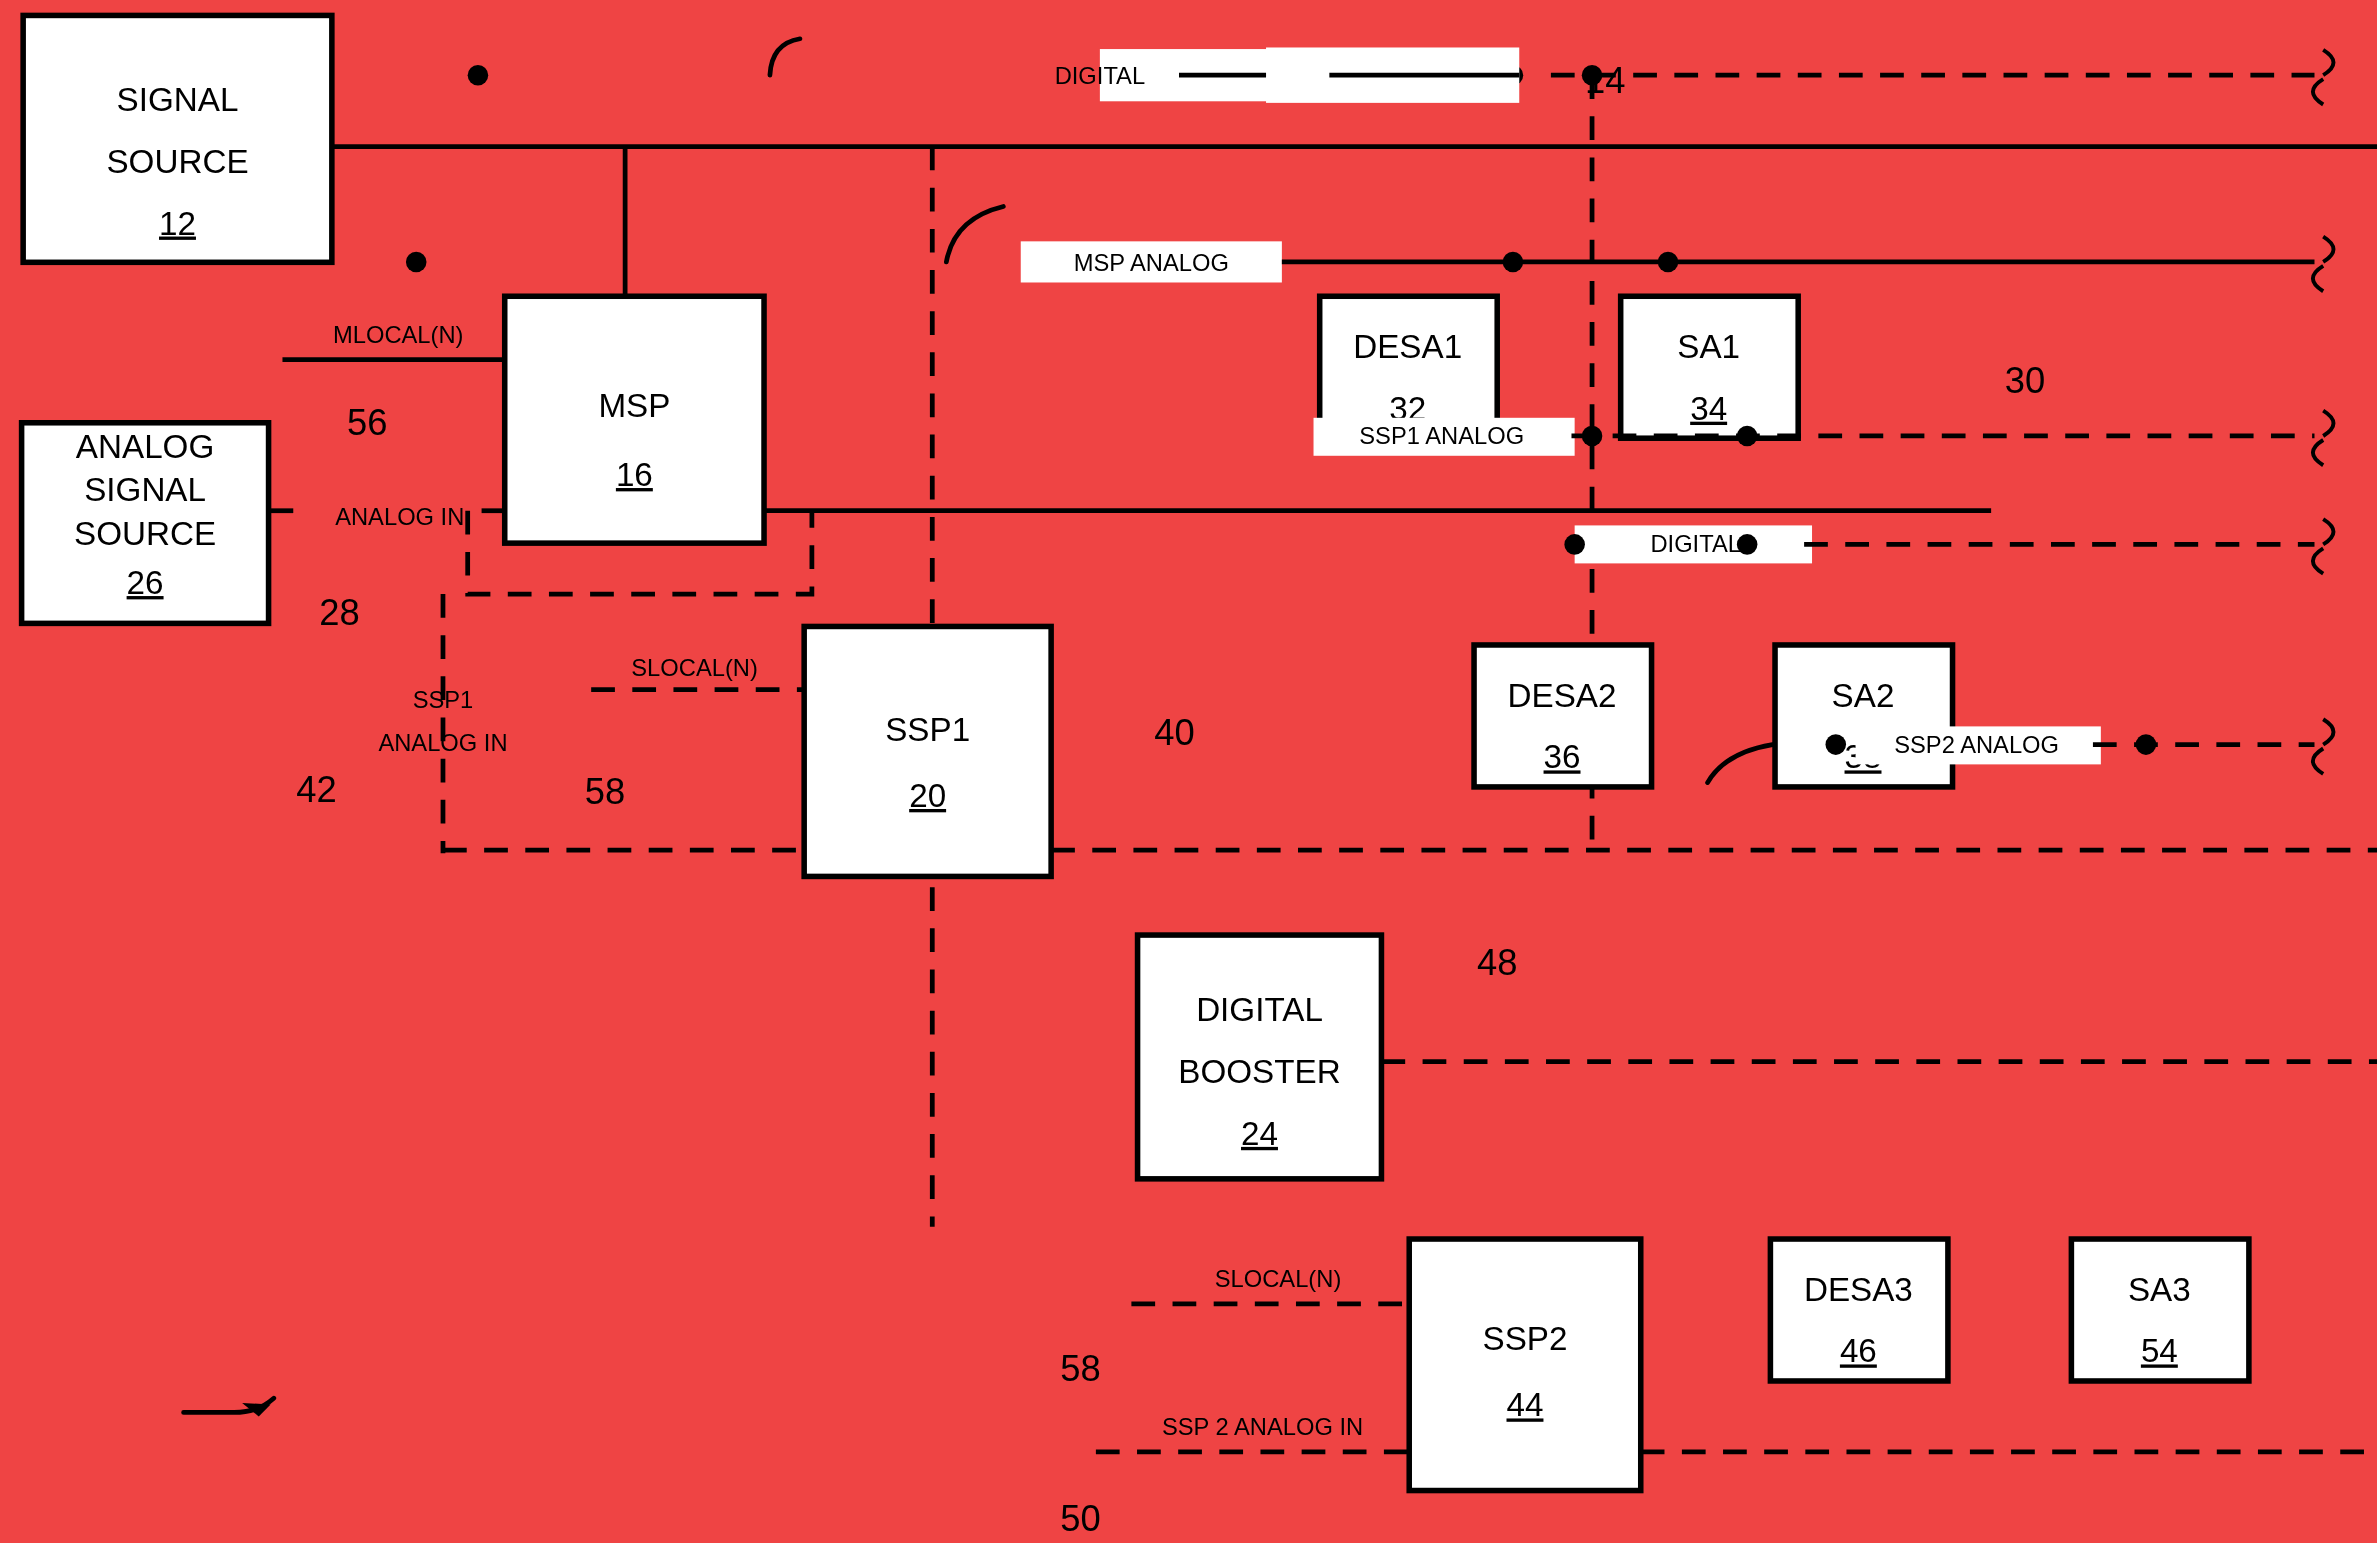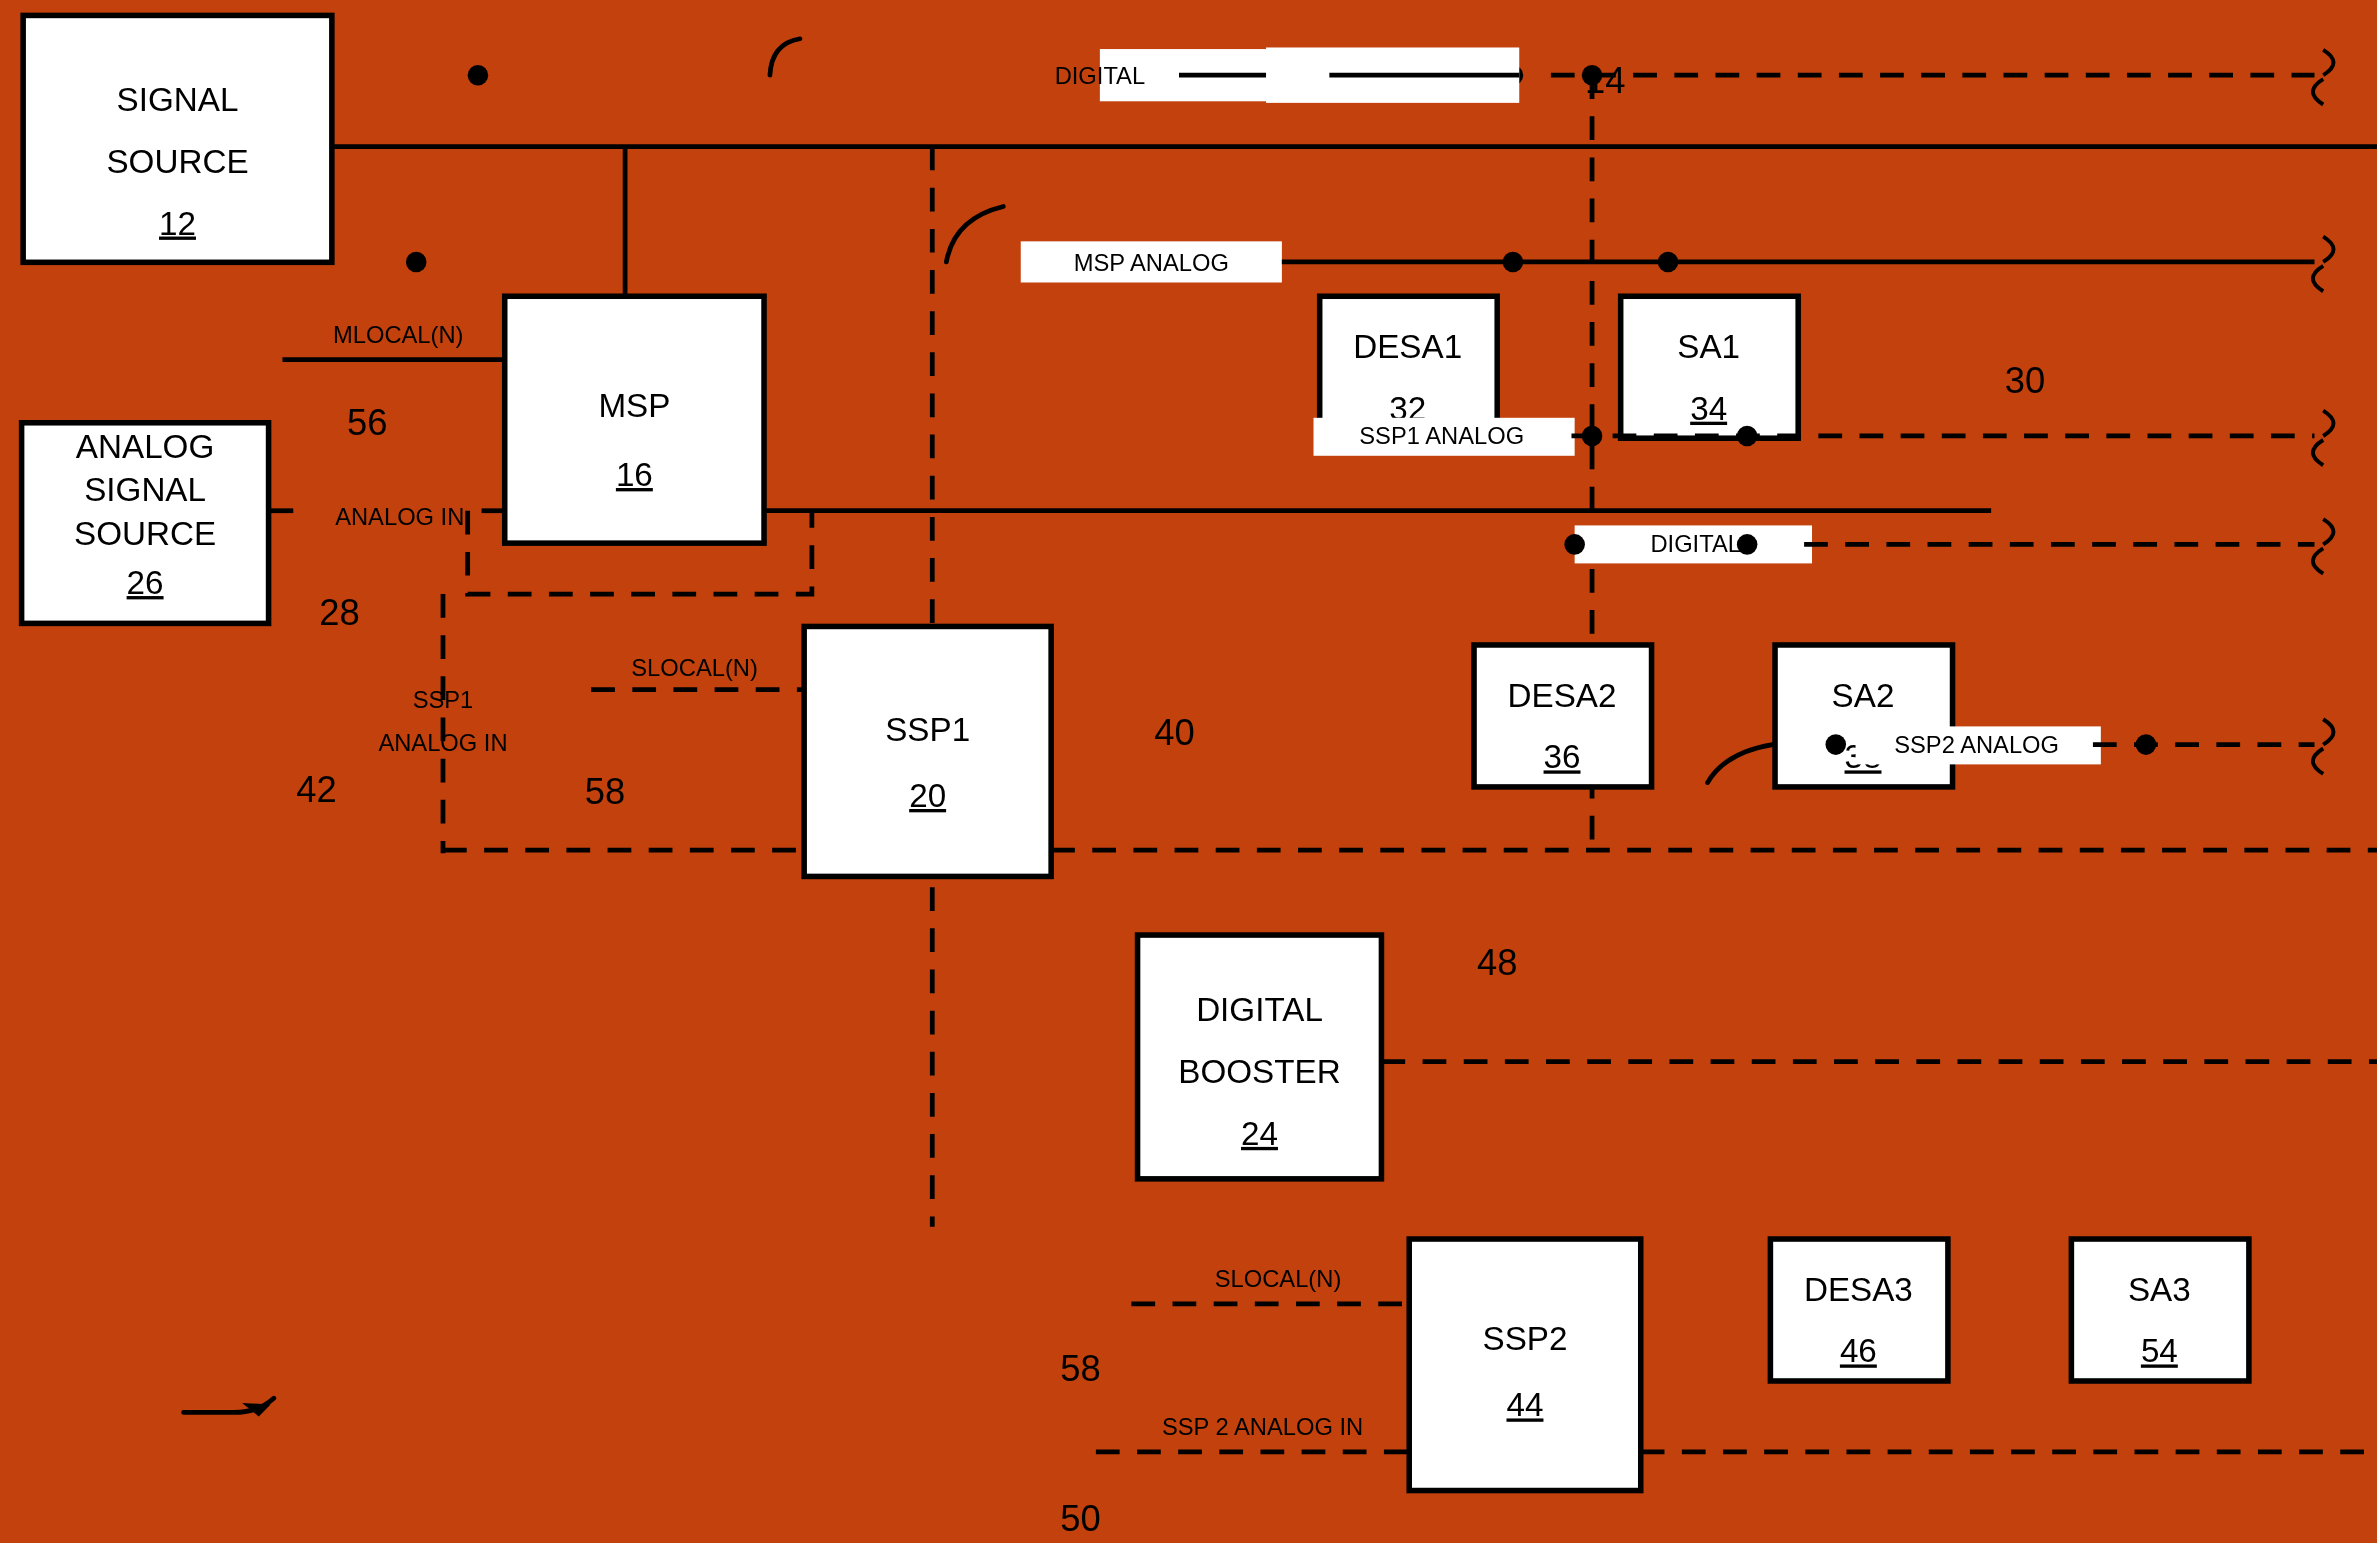--- a/index.html
+++ b/index.html
@@ -1,17 +1,17 @@
 <!DOCTYPE html>
 <html style="font-size:12.7px"><head>
 <meta charset="utf-8">
 <style>
   html,body{margin:0;padding:0;background:#ffffff;}
   body{width:2377px;height:1543px;overflow:hidden;font-family:"Liberation Sans",sans-serif;}
-  #stage{position:relative;width:2377px;height:1543px;background:#c2410c;}
+  #stage{position:relative;width:2377px;height:1543px;background:#ef4444;}
   svg{position:absolute;top:0;left:0;width:2377px;height:1543px;}
   text{font-family:"Liberation Sans",sans-serif;fill:#000;}
   .blk{font-size:42px;text-anchor:middle;}
   .num{font-size:42px;text-anchor:middle;text-decoration:underline;}
   .sig{font-size:30px;text-anchor:middle;}
   .ref{font-size:46px;text-anchor:middle;}
   .solid{stroke:#000;stroke-width:6;fill:none;}
   .dash{stroke:#000;stroke-width:6;fill:none;stroke-dasharray:30 22;}
   .box{stroke:#000;stroke-width:7;fill:#fff;}
   .thin{stroke:#000;stroke-width:5;fill:none;}

